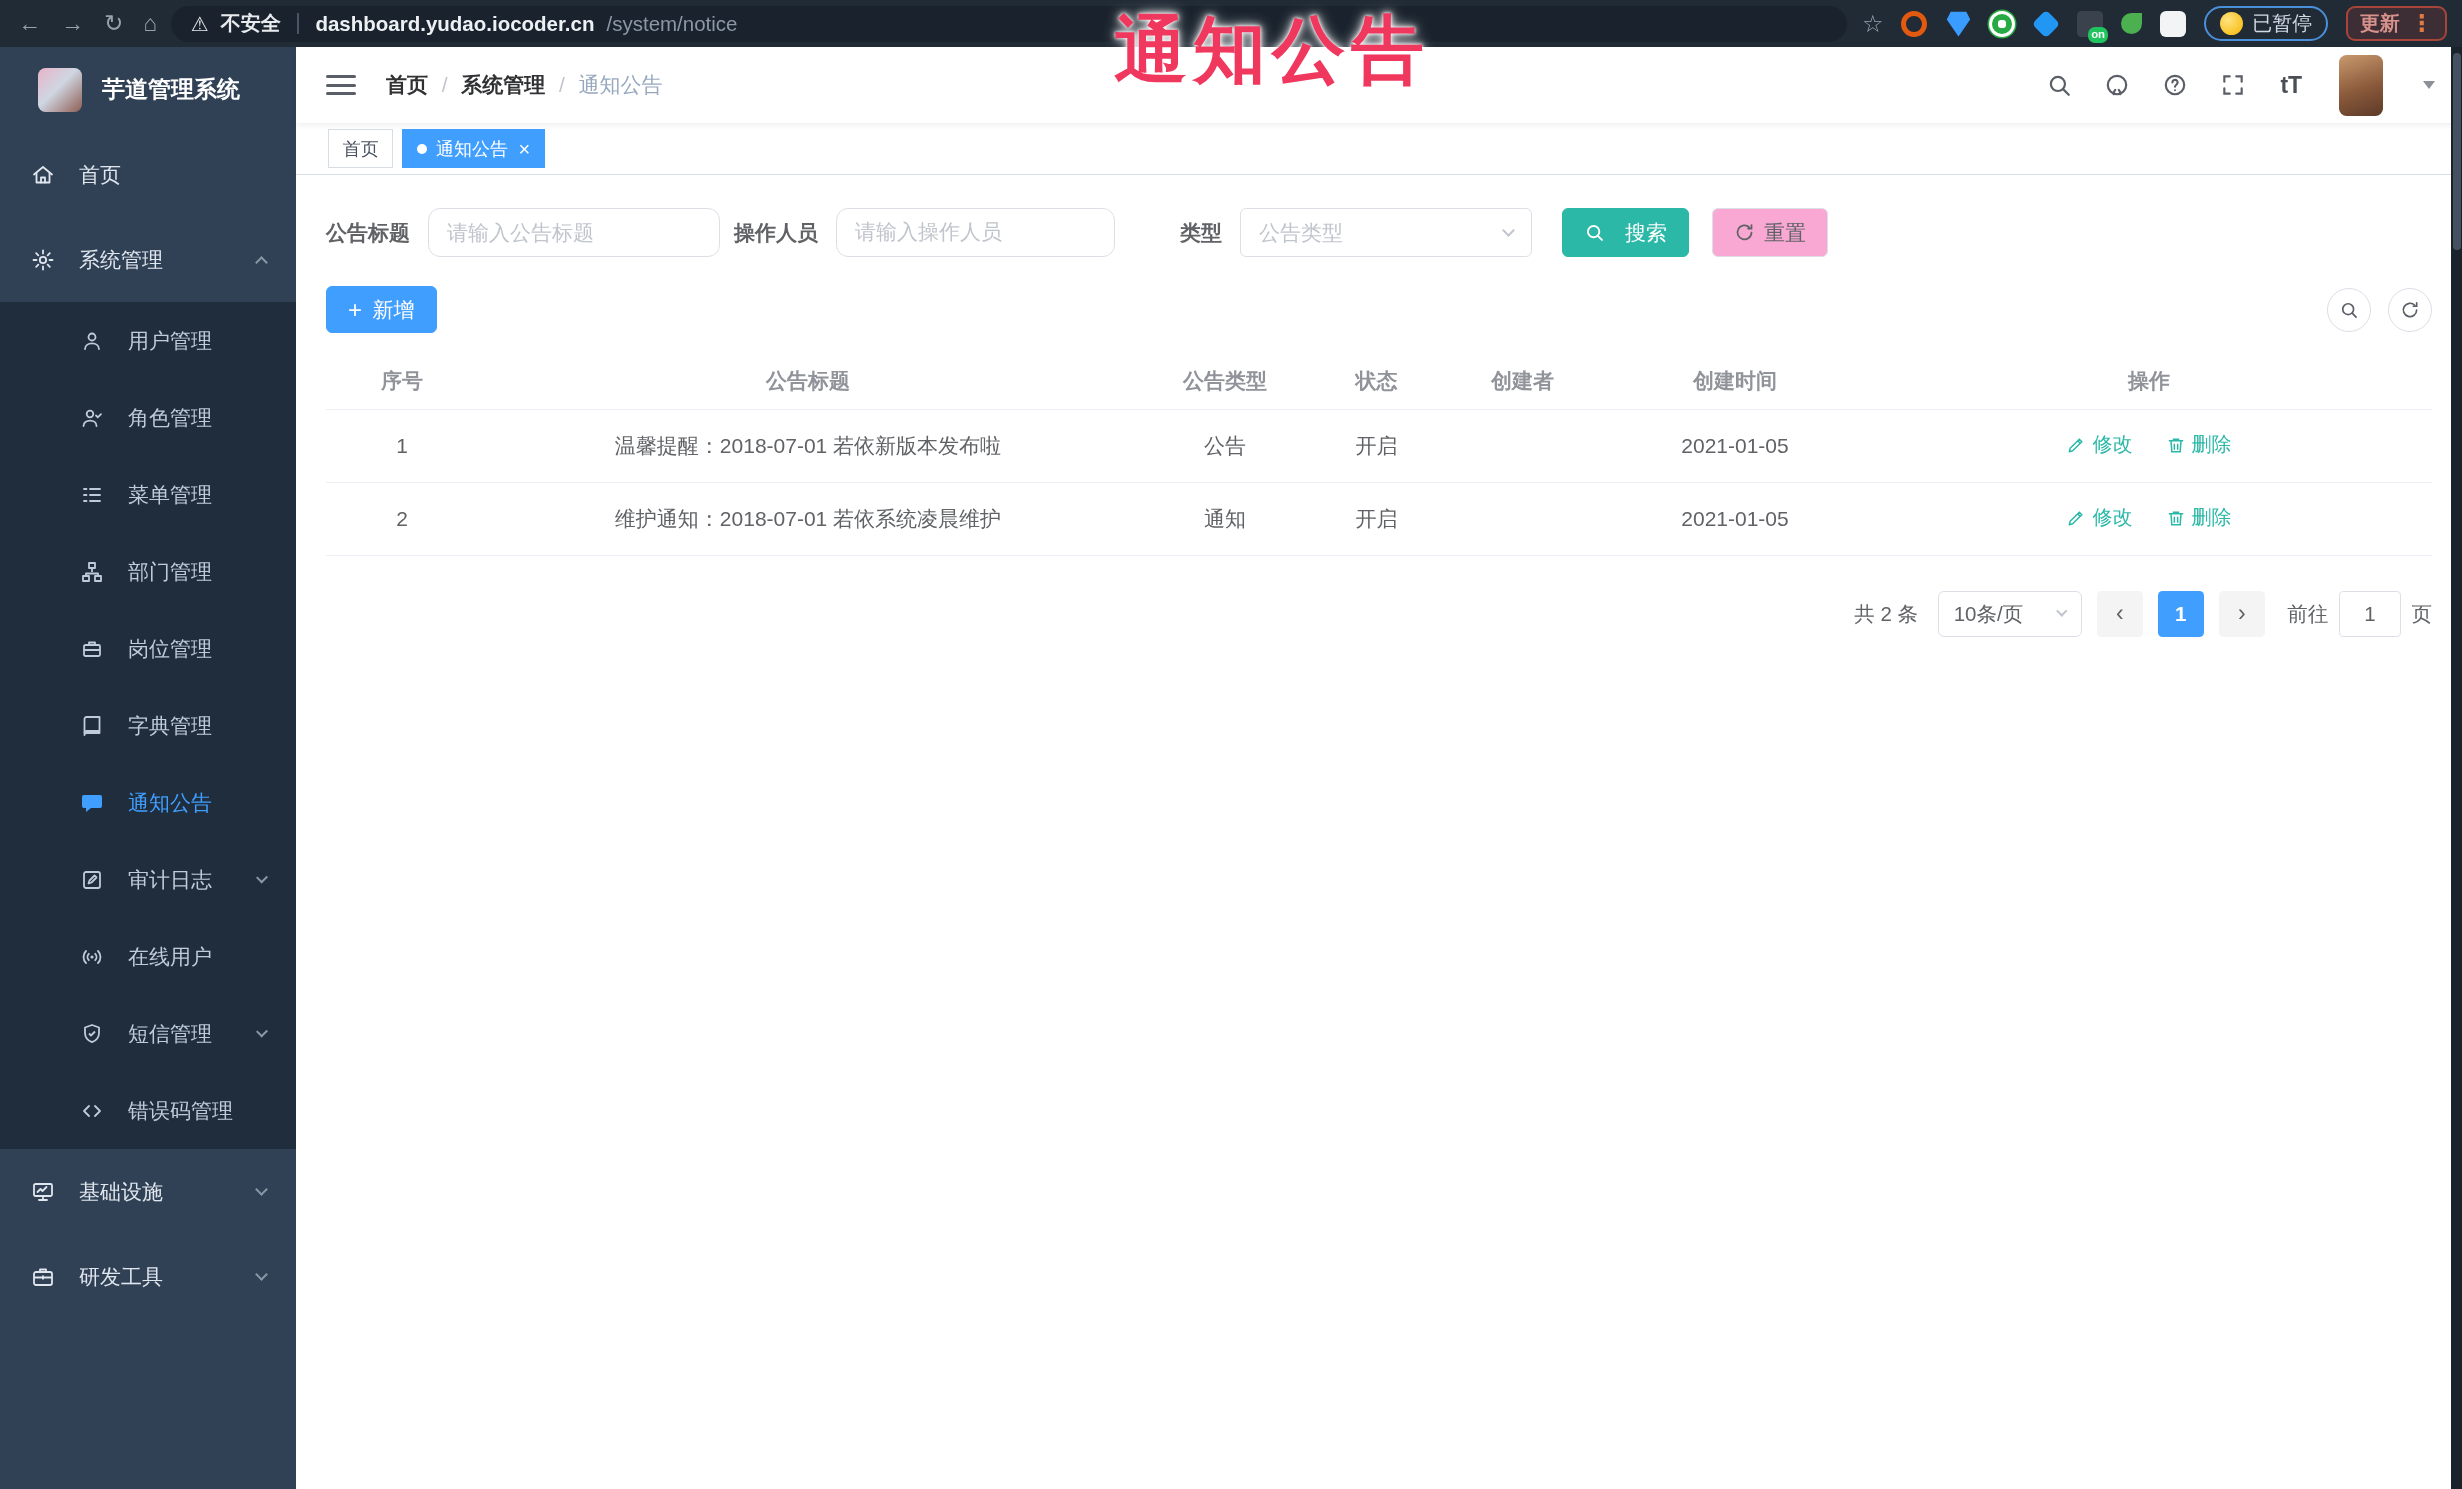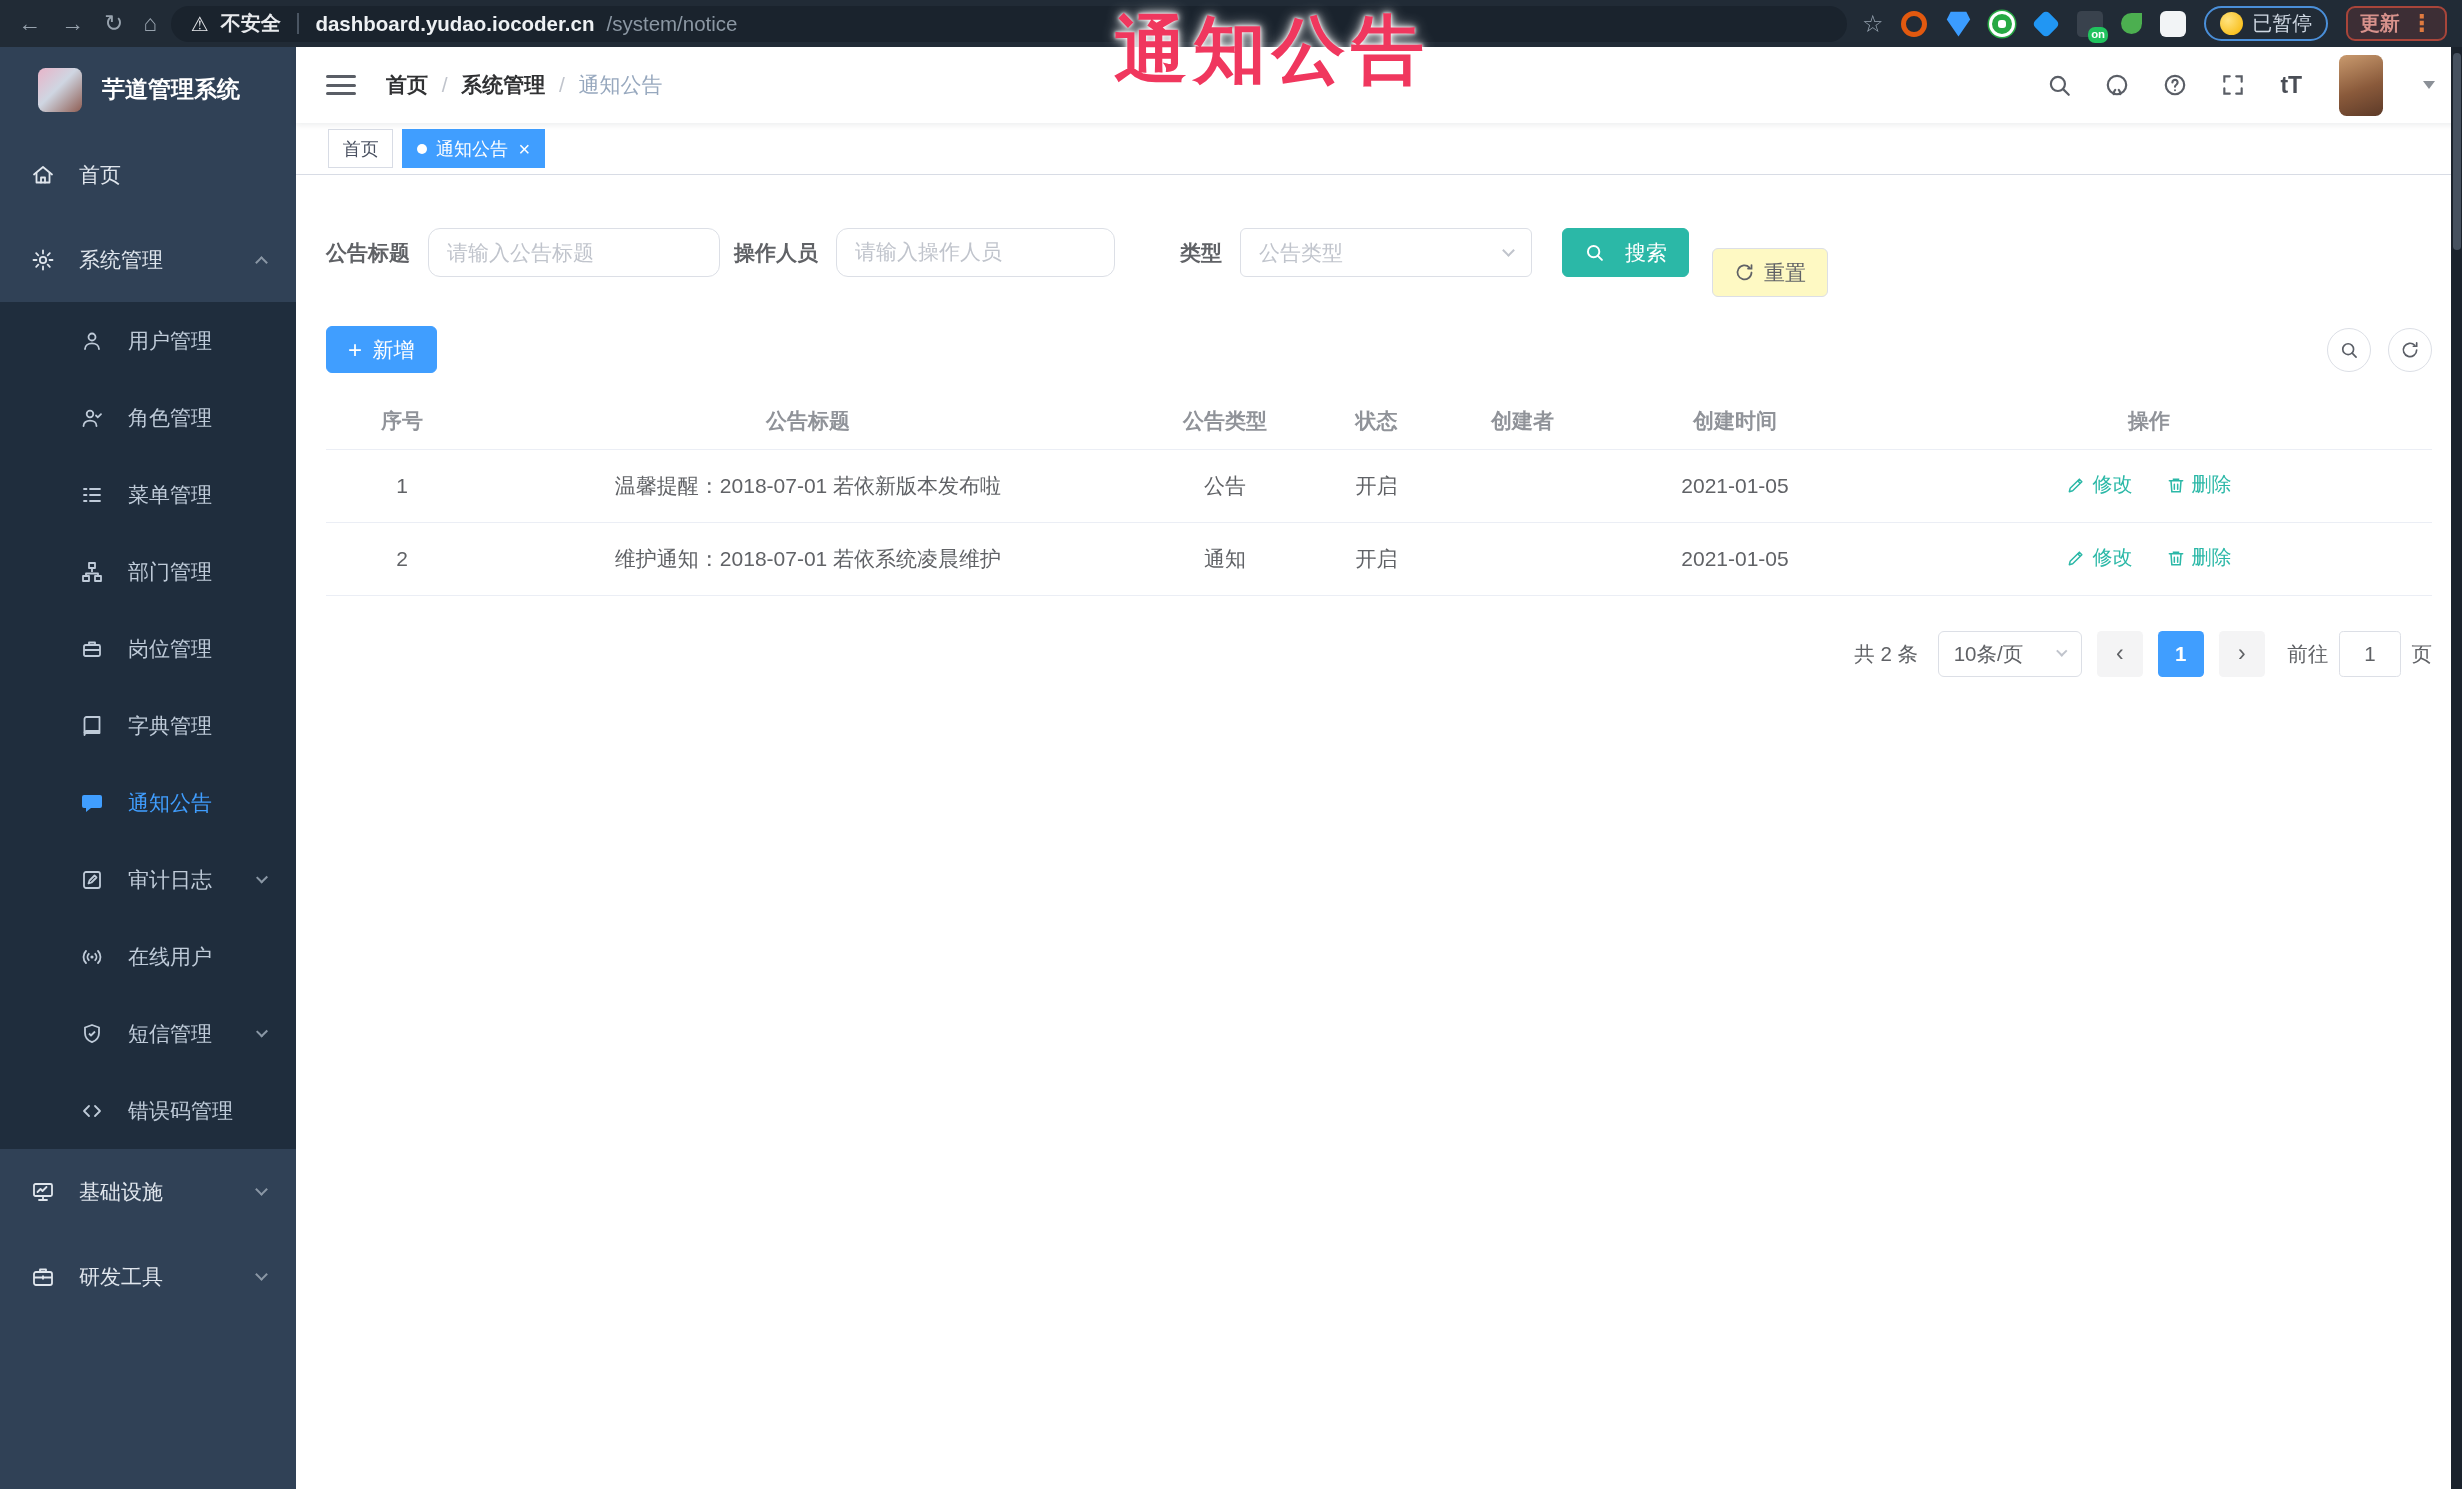--- a/index.html
+++ b/index.html
@@ -102,21 +102,21 @@
   .f-input { height:49px; border:1.5px solid #dcdfe6; border-radius:12px; padding:0 18px;
     font-size:21px; color:#606266; outline:none; font-family:inherit; }
   .f-input::placeholder { color:#c0c4cc; }
   .sel { height:49px; border:1.5px solid #dcdfe6; border-radius:6px; padding:0 18px;
     display:flex; align-items:center; justify-content:space-between; color:#c0c4cc; cursor:pointer; background:#fff; }
   .sel .chev { border-color:#c0c4cc; }
   .btn { height:49px; border-radius:6px; border:1.5px solid transparent; display:inline-flex;
     align-items:center; justify-content:center; gap:9px; font-size:21px; padding:0 21px; cursor:pointer; font-family:inherit; }
   .btn svg { width:21px; height:21px; }
   .btn-search { background:#2bb8a7; border-color:#2bb8a7; color:#fff;gap:20px; }
-  .btn-reset { background:#fef9c3; border-color:#dcdfe6; color:#606266;margin-top:40px; }
+  .btn-reset { background:#f9a8d4; border-color:#dcdfe6; color:#606266; }
   .btn-add { background:#409eff; border-color:#409eff; color:#fff; height:47px; }
   .plus { font-size:24px; line-height:1; margin-right:1.5px; }
 
   
   .toolbar { display:flex; align-items:center; margin-top:29px; }
   .mini-group { margin-left:auto; display:flex; gap:16.7px; }
   .mini-btn { width:44px; height:44px; border-radius:50%; border:1.5px solid #dcdfe6; background:#fff;
     display:inline-flex; align-items:center; justify-content:center; color:#5a5e66; cursor:pointer; }
   .mini-btn svg { width:20px; height:20px; }
 

